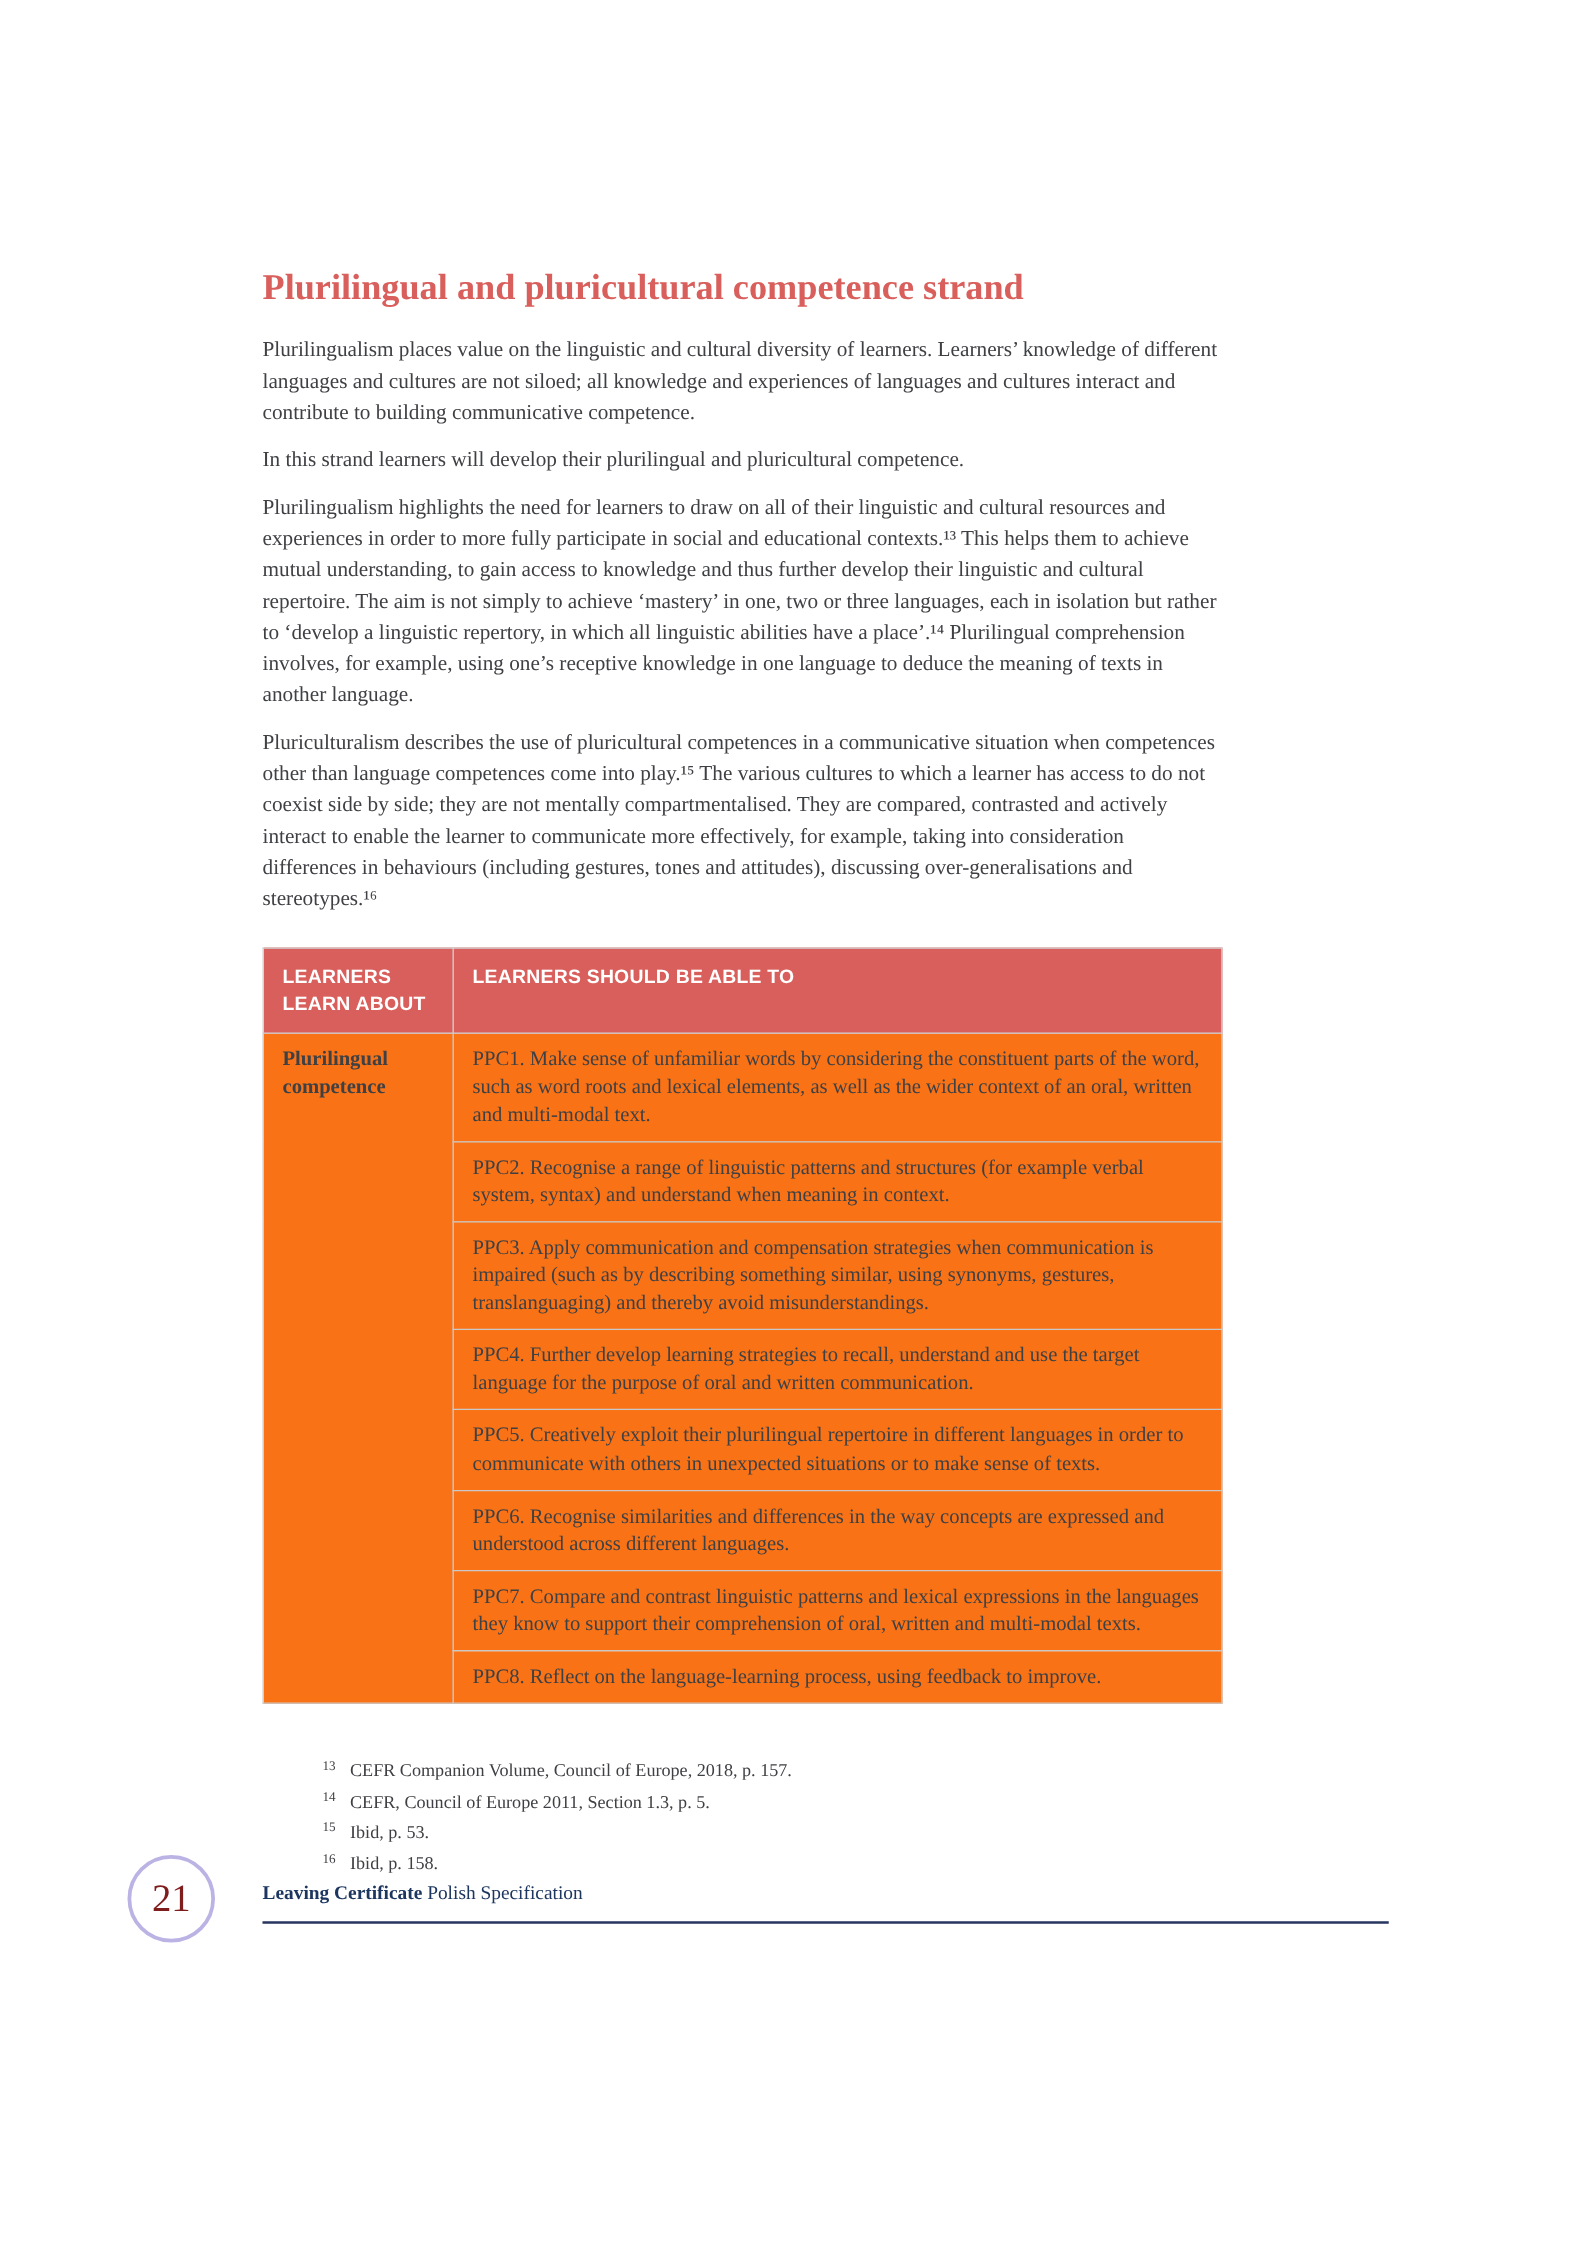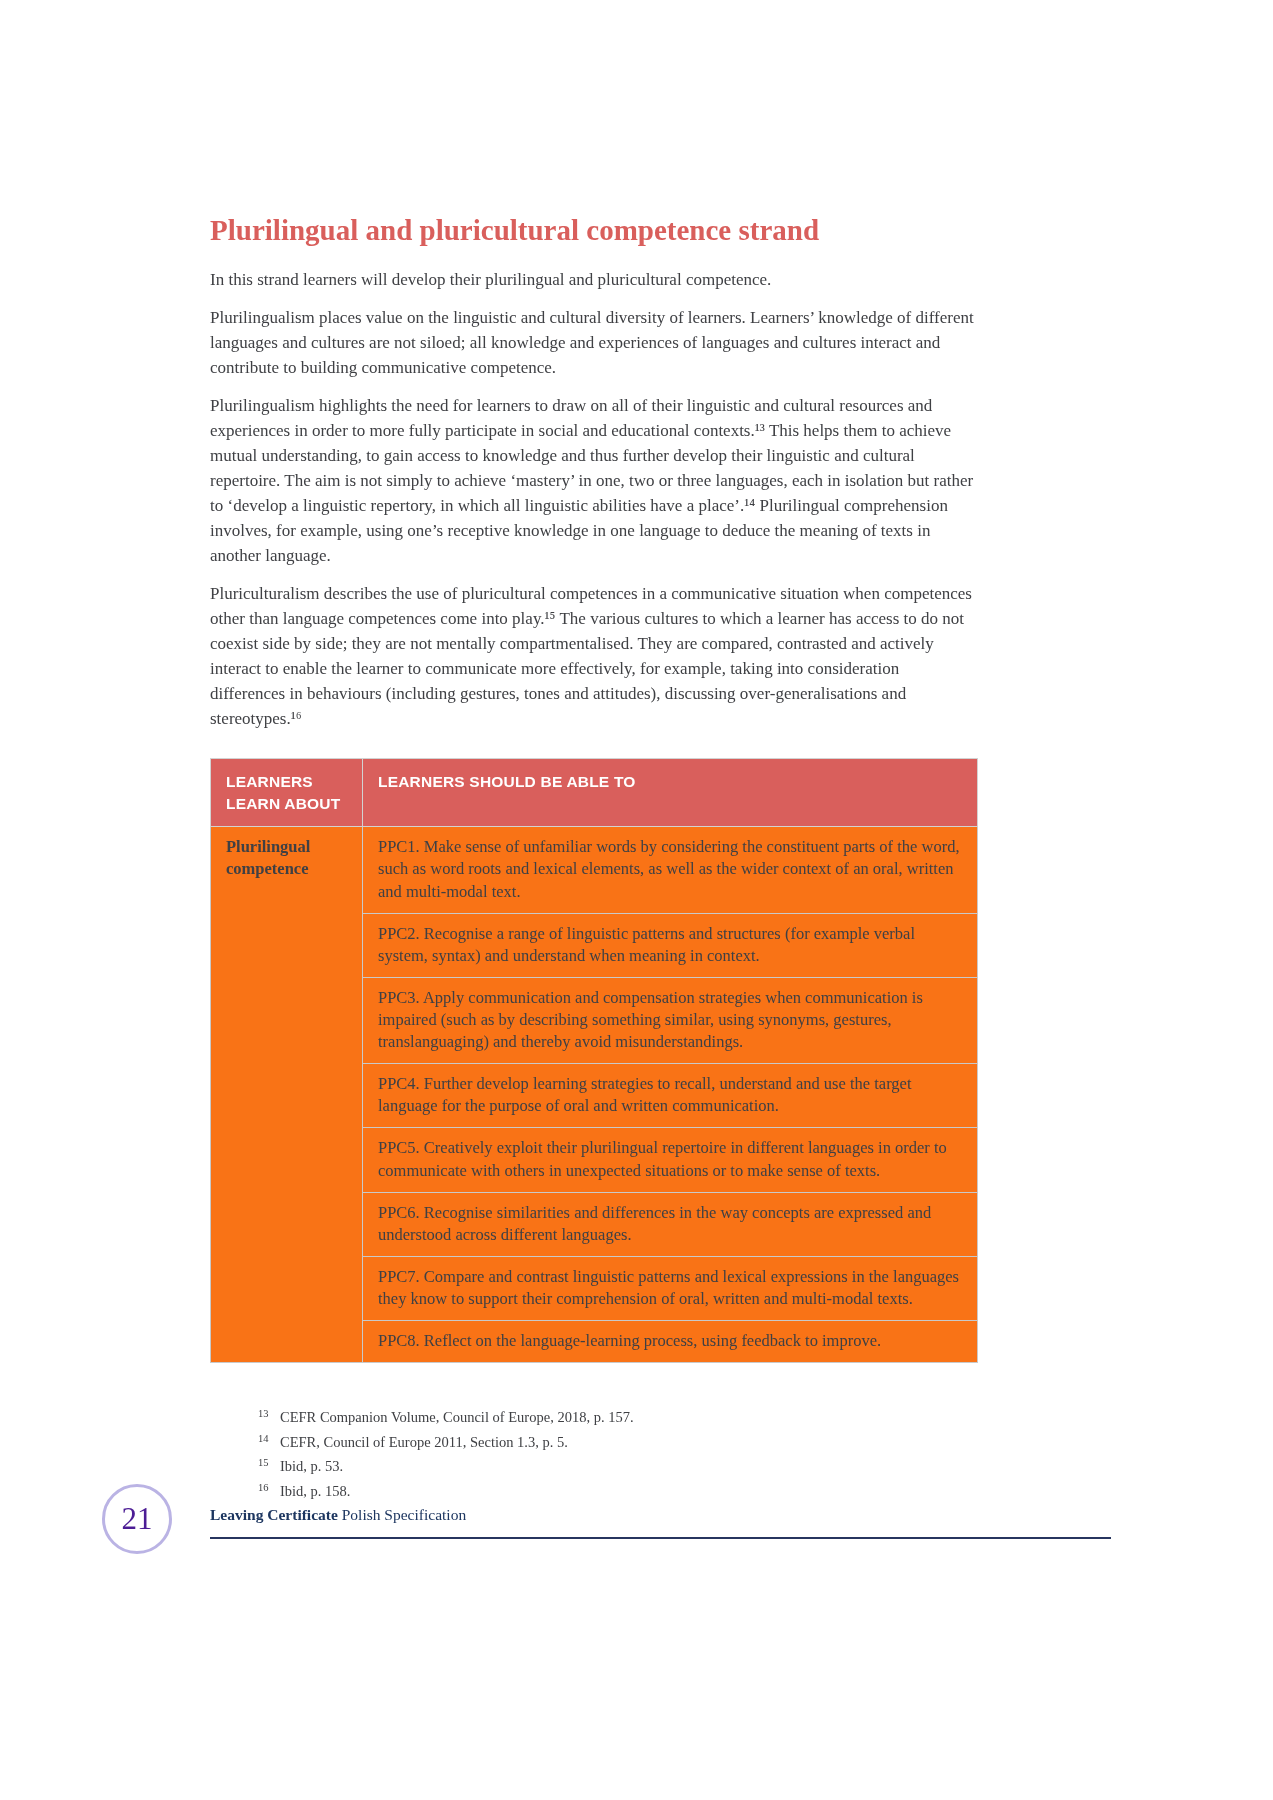--- a/index.html
+++ b/index.html
@@ -77,21 +77,21 @@
     height: 70px;
     border: 3px solid #bab3e4;
     border-radius: 50%;
     display: flex;
     align-items: center;
     justify-content: center;
     background: #ffffff;
   }
   .page-circle span {
     font-size: 31px;
-    color: #4c1d95;
+    color: #7f1d1d;
     font-family: "Liberation Serif", serif;
   }
   .footer-text {
     position: absolute;
     left: 210px;
     top: 1506px;
     font-size: 15.5px;
     color: #1d3660;
     font-family: "Liberation Serif", serif;
     text-align: center;
@@ -107,22 +107,22 @@
   }
 </style>
 </head>
 <body>
 
 <div class="page">
   <div class="content">
 
     <h1 class="title">Plurilingual and pluricultural competence strand</h1>
 
+    <p class="body-p">Plurilingualism places value on the linguistic and cultural diversity of learners. Learners’ knowledge of different languages and cultures are not siloed; all knowledge and experiences of languages and cultures interact and contribute to building communicative competence.</p>
     <p class="body-p">In this strand learners will develop their plurilingual and pluricultural competence.</p>
-    <p class="body-p">Plurilingualism places value on the linguistic and cultural diversity of learners. Learners’ knowledge of different languages and cultures are not siloed; all knowledge and experiences of languages and cultures interact and contribute to building communicative competence.</p>
     <p class="body-p">Plurilingualism highlights the need for learners to draw on all of their linguistic and cultural resources and experiences in order to more fully participate in social and educational contexts.¹³ This helps them to achieve mutual understanding, to gain access to knowledge and thus further develop their linguistic and cultural repertoire. The aim is not simply to achieve ‘mastery’ in one, two or three languages, each in isolation but rather to ‘develop a linguistic repertory, in which all linguistic abilities have a place’.¹⁴ Plurilingual comprehension involves, for example, using one’s receptive knowledge in one language to deduce the meaning of texts in another language.</p>
     <p class="body-p">Pluriculturalism describes the use of pluricultural competences in a communicative situation when competences other than language competences come into play.¹⁵ The various cultures to which a learner has access to do not coexist side by side; they are not mentally compartmentalised. They are compared, contrasted and actively interact to enable the learner to communicate more effectively, for example, taking into consideration differences in behaviours (including gestures, tones and attitudes), discussing over-generalisations and stereotypes.¹⁶</p>
 
     <table class="ppc">
       <thead>
         <tr>
           <th class="col-left">LEARNERS LEARN ABOUT</th>
           <th class="col-right">LEARNERS SHOULD BE ABLE TO</th>
         </tr>
       </thead>

